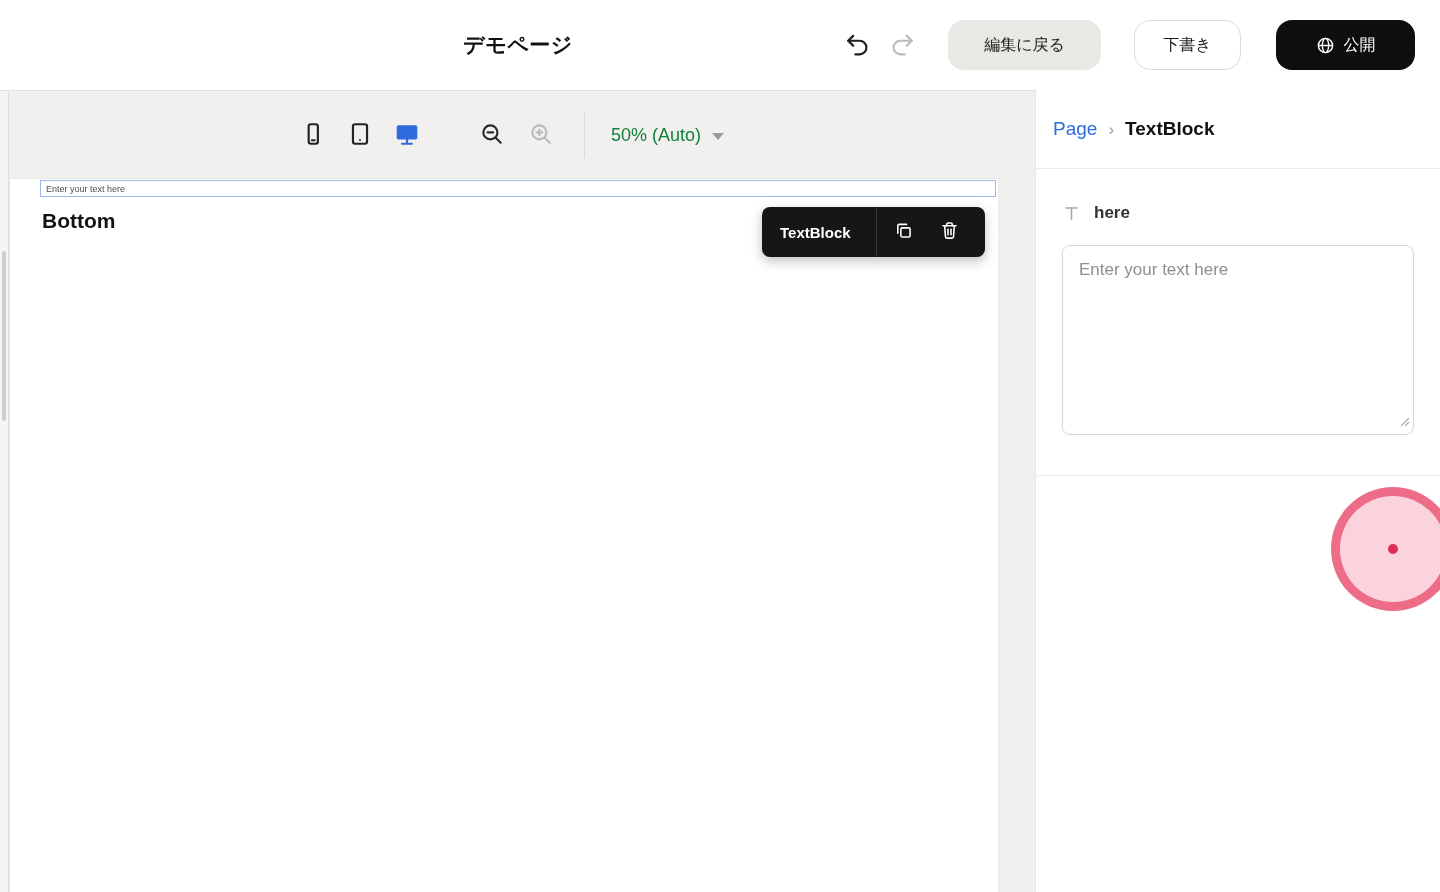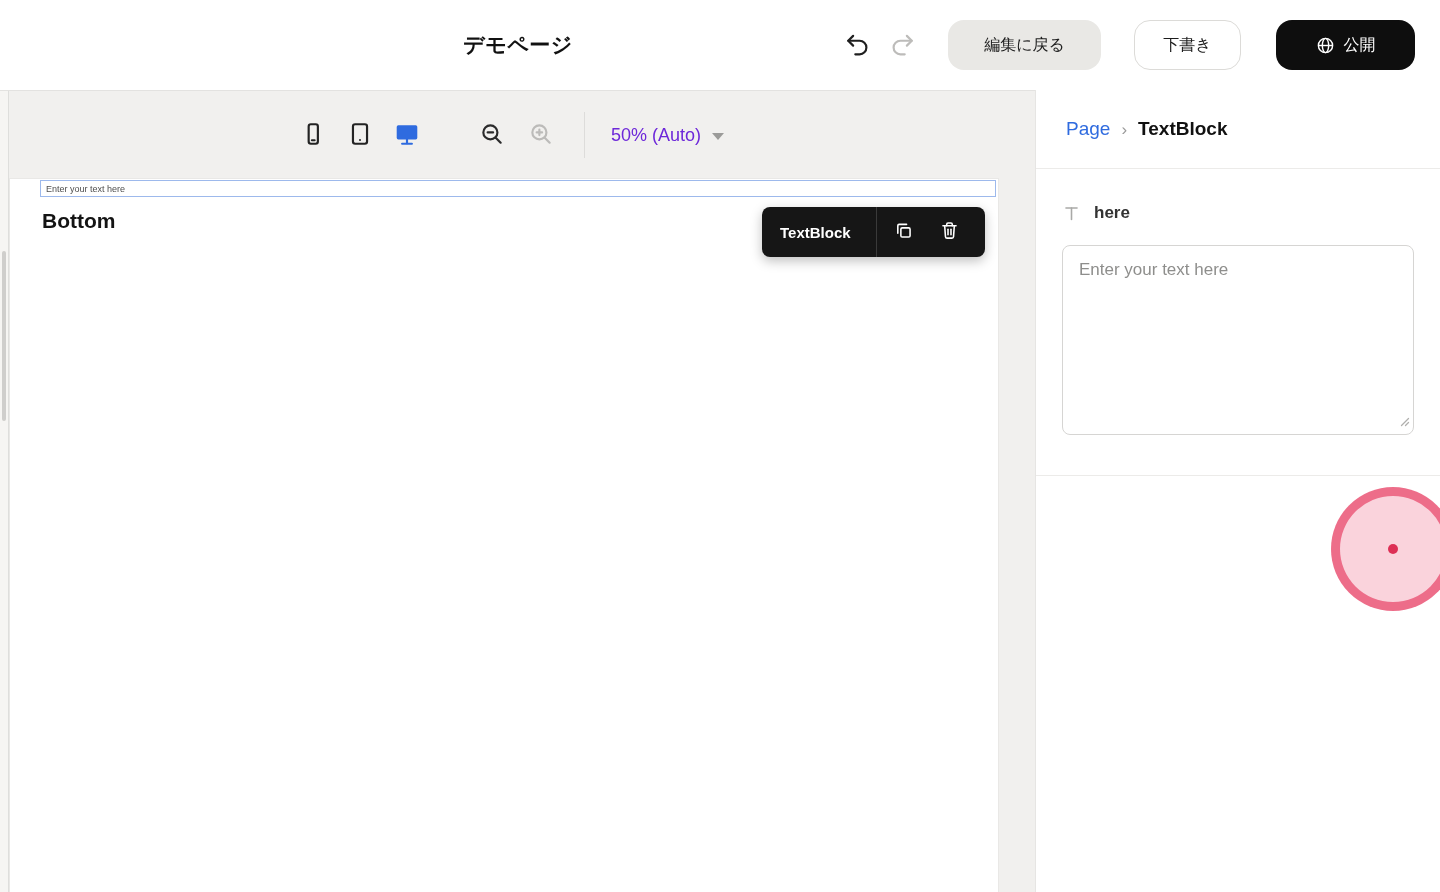--- a/index.html
+++ b/index.html
@@ -36,21 +36,21 @@
               align-items:center; justify-content:center; cursor:pointer; border-radius:6px; }
   .tool-btn svg { width:26px; height:26px; }
   .tool-phone { color:#232323; }
   .tool-tablet { color:#232323; margin-left:11px; }
   .tool-desktop { color:#2f6bdf; margin-left:11px; }
   .tool-zoom-out { color:#2b2b2b; margin-left:49px; }
   .tool-zoom-in { color:#bcbbb9; margin-left:13px; }
   .toolbar-vdiv { width:1px; height:46px; background:#dddcda; margin-left:25px; }
   .zoom-select { display:flex; align-items:center; gap:11px; margin-left:26px; background:transparent;
                  border:none; cursor:pointer; font-family:"Liberation Sans", sans-serif; }
-  .zoom-label { font-size:18px; color:#6d28d9; }
+  .zoom-label { font-size:18px; color:#15803d; }
   .chevron-down { width:0; height:0; border-left:6px solid transparent; border-right:6px solid transparent;
                   border-top:7px solid #9b9b99; margin-top:2px; }
 
   
   .canvas { position:absolute; left:10px; top:88px; width:988px; height:714px; background:#ffffff;
             box-shadow:0 0 0 1px rgba(0,0,0,0.03); }
   .tb-input { position:absolute; left:30px; top:1px; right:2px; height:17px;
               border:1px solid #9db9ec; background:#ffffff; font-family:"Liberation Sans", sans-serif;
               font-size:9px; color:#444; padding:0 5px; outline:none; }
   .tb-input::placeholder { color:#4f4f4f; }
@@ -61,21 +61,21 @@
                       box-shadow:0 4px 12px rgba(0,0,0,0.25); }
   .ft-label { color:#ffffff; font-size:15px; font-weight:600; margin-left:18px; width:96px; }
   .ft-vdiv { width:1px; height:50px; background:#3a3a3a; }
   .ft-btn { width:40px; height:40px; border:none; background:transparent; color:#ffffff;
             display:flex; align-items:center; justify-content:center; cursor:pointer; margin-left:6px; }
   .ft-btn svg { width:21px; height:21px; }
 
   
   .inspector { position:absolute; left:1035px; top:90px; width:405px; height:802px; background:#ffffff;
                border-left:1px solid #e6e5e3; overflow:visible; }
-  .breadcrumb { height:78px; display:flex; align-items:center; padding:0 30px; gap:11px; }
+  .breadcrumb { height:78px; display:flex; align-items:center; padding:0 17px; gap:11px; }
   .crumb-link { color:#2f6bdf; font-size:19px; cursor:pointer; }
   .crumb-sep { color:#9a9a9a; font-size:17px; margin-top:1px; }
   .crumb-current { color:#111; font-size:19px; font-weight:700; }
   .divider { height:1px; background:#ecebe9; }
   .section { padding:0 26px; }
   .sec1 { margin-top:34px; }
   .section-header { display:flex; align-items:center; gap:13px; }
   .sec-icon { color:#a9a9a7; display:flex; }
   .sec-icon svg { width:19px; height:19px; }
   .section-title { font-size:17px; font-weight:600; color:#333; }

